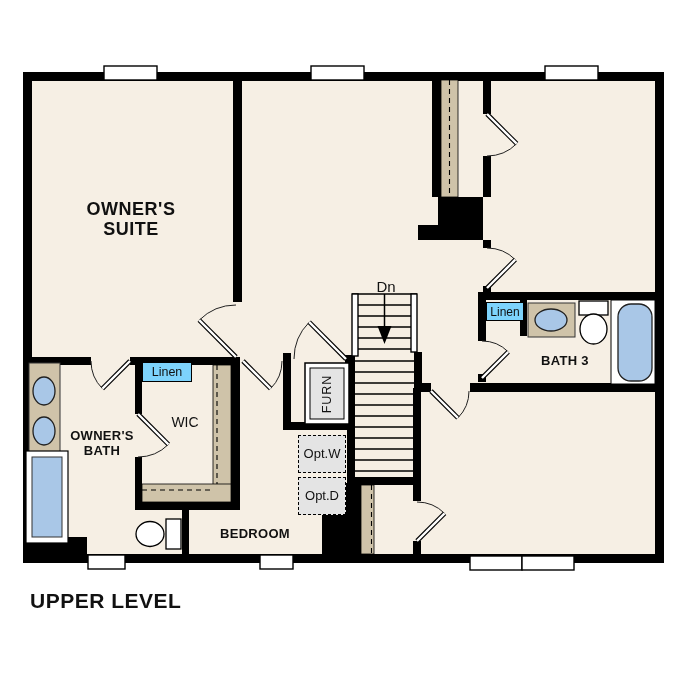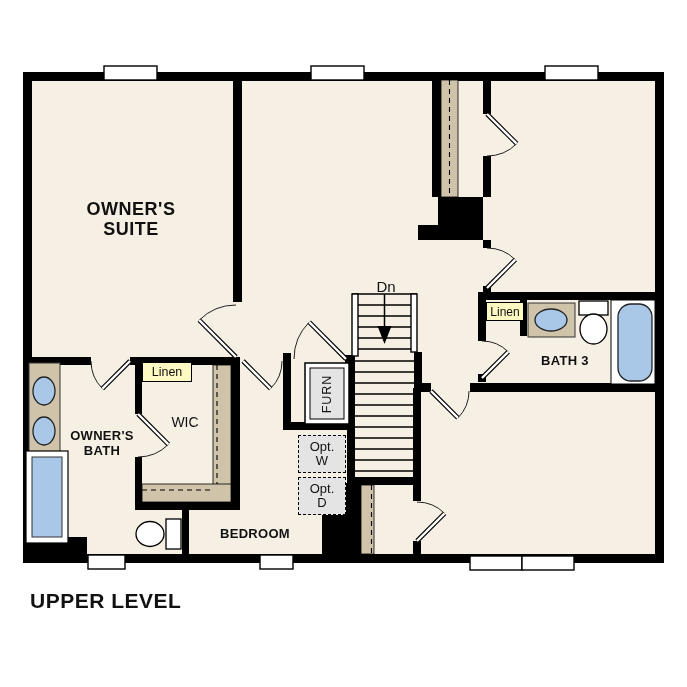--- a/index.html
+++ b/index.html
@@ -5,23 +5,23 @@
   html,body{margin:0;padding:0;background:#ffffff;}
   .canvas{position:relative;width:687px;height:687px;background:#ffffff;overflow:hidden;
           font-family:"Liberation Sans","DejaVu Sans",sans-serif;}
   .canvas svg{position:absolute;left:0;top:0;}
   .label{position:absolute;transform:translate(-50%,-50%);color:#111;
          white-space:pre-line;text-align:center;line-height:1.12;}
   .room-lg{font-size:18px;font-weight:bold;letter-spacing:.5px;}
   .room-md{font-size:13px;font-weight:bold;letter-spacing:.3px;}
   .room-sm{font-size:14px;font-weight:normal;}
   .tinybox{position:absolute;display:flex;align-items:center;justify-content:center;
-           background:#fef9c3;border:1.4px solid #000;font-size:12.5px;color:#111;
+           background:#7dd3fc;border:1.4px solid #000;font-size:12.5px;color:#111;
            box-sizing:border-box;transform:none;}
-  .optbox{position:absolute;display:flex;flex-direction:column;align-items:center;justify-content:center;
+  .optbox{position:absolute;display:flex;flex-direction:row;align-items:center;justify-content:center;
           background:#e4e4e4;border:1.4px dashed #000;font-size:13px;line-height:1.1;color:#111;
           box-sizing:border-box;}
   .furn-text{position:absolute;font-size:12.5px;color:#111;transform:translate(-50%,-50%) rotate(-90deg);
              letter-spacing:1px;}
   .dn{position:absolute;font-size:15px;color:#111;transform:translate(-50%,-50%);}
   .plan-title{position:absolute;font-size:21px;font-weight:bold;letter-spacing:.5px;color:#111;
               white-space:nowrap;}
 </style>
 </head>
 <body>

